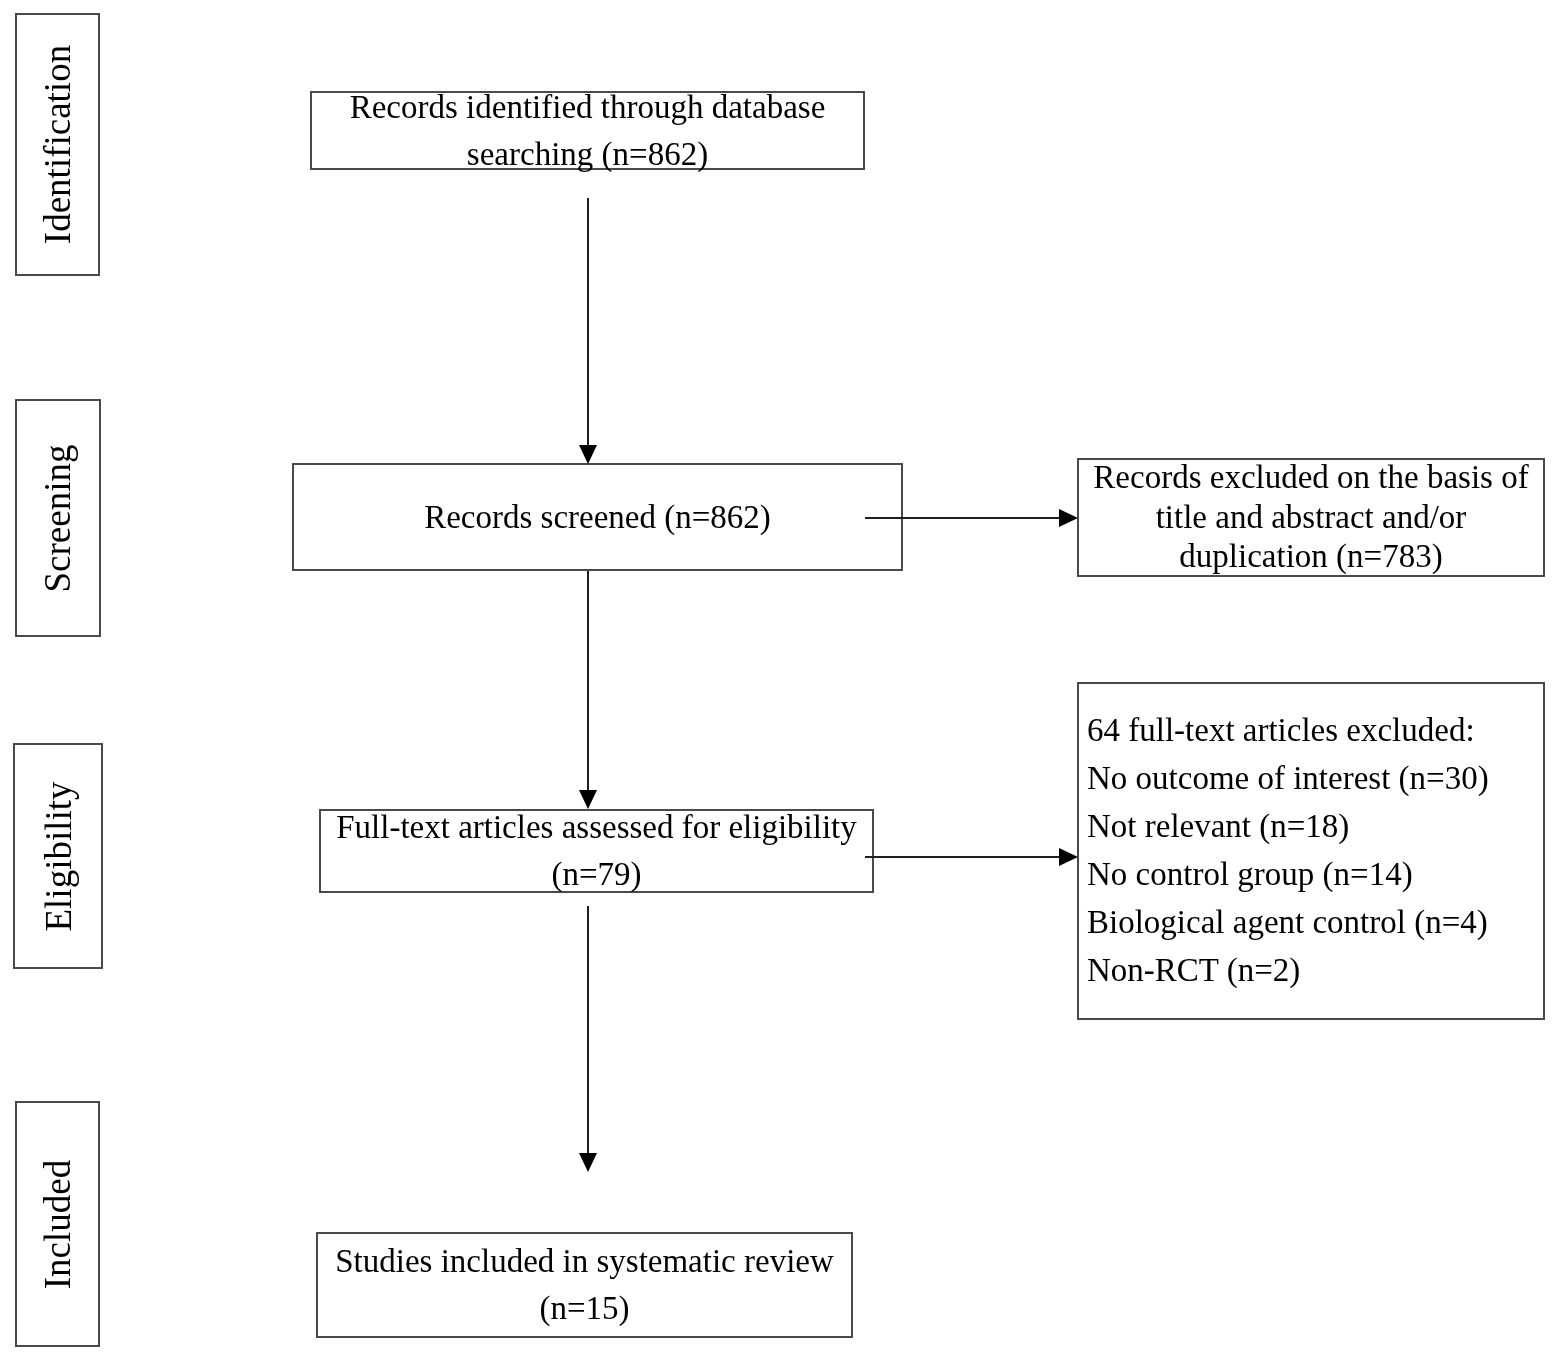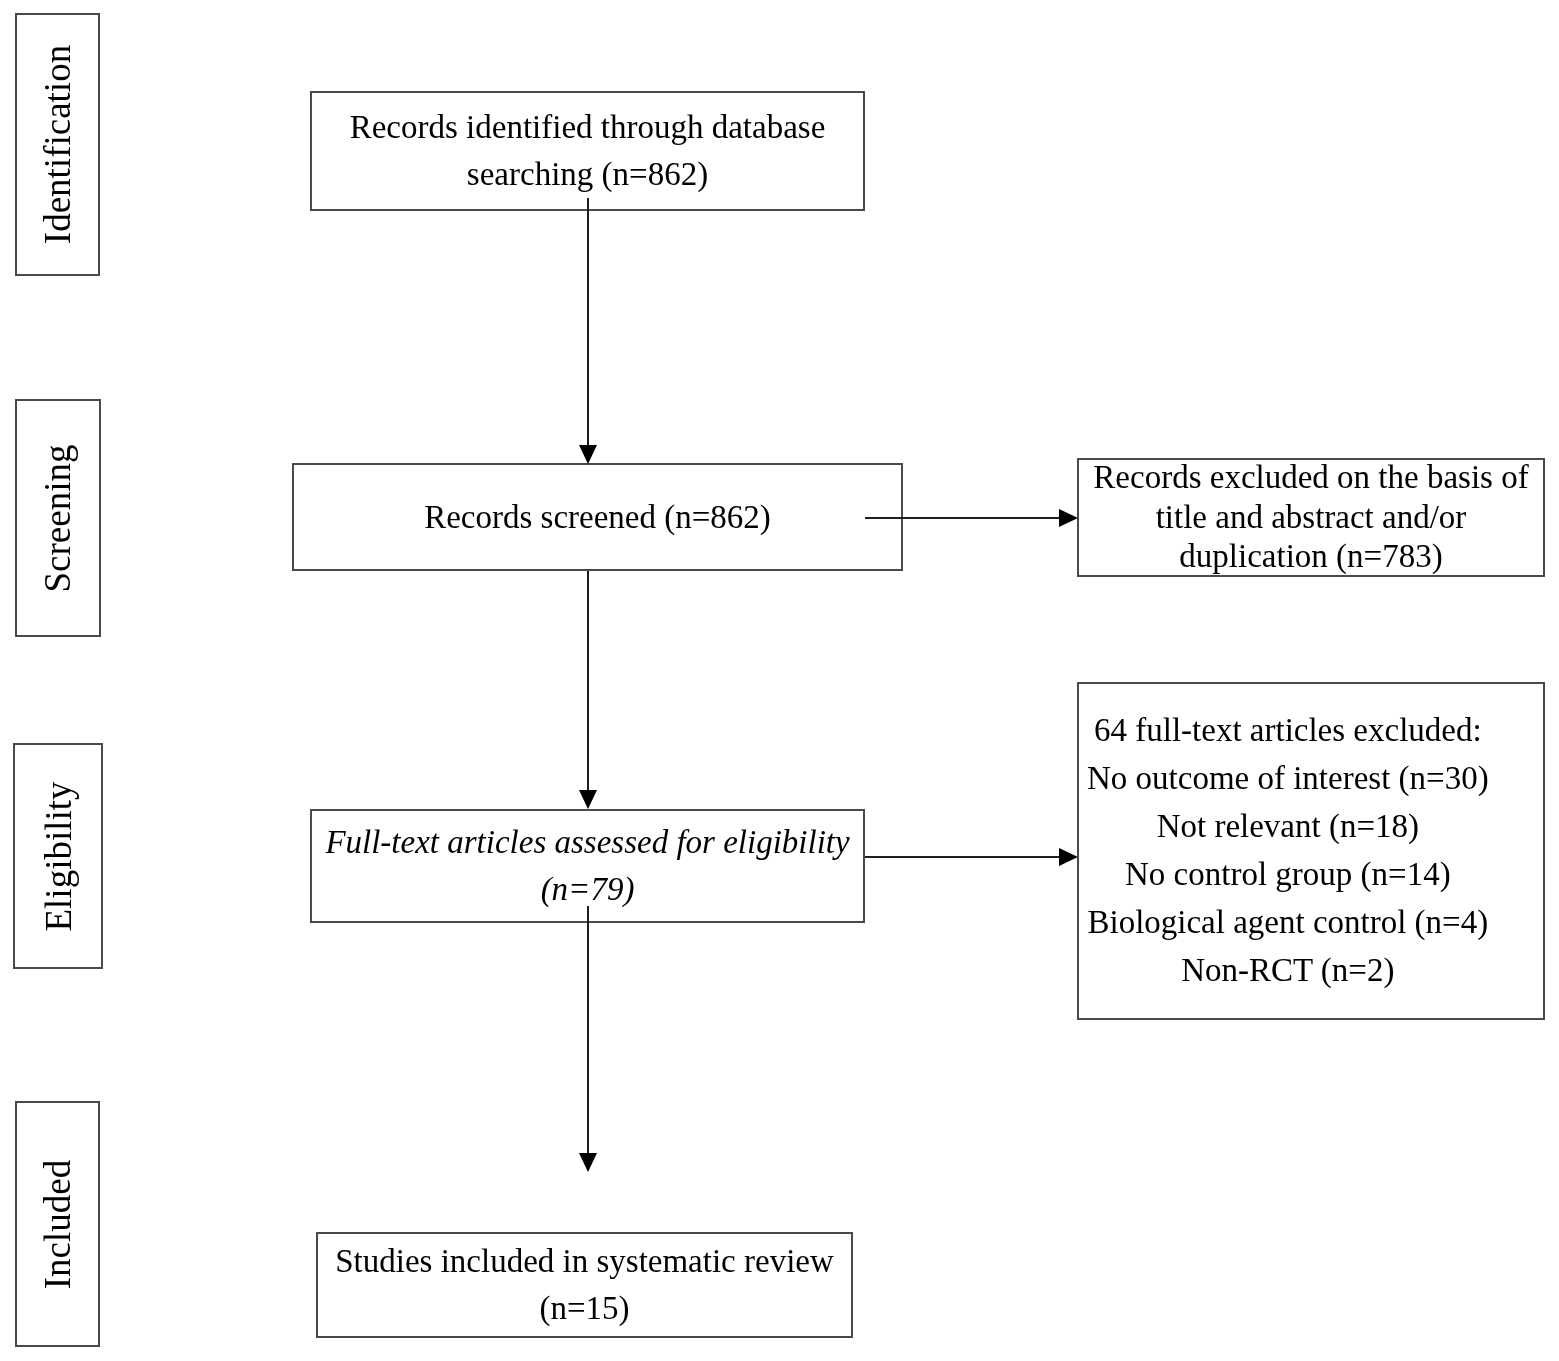--- a/index.html
+++ b/index.html
@@ -75,27 +75,27 @@
     border-top: 9px solid transparent;
     border-bottom: 9px solid transparent;
     border-left: 19px solid var(--arrowhead, #000000);
   }
   
   #stage-identification { left: 15px;  top: 13px;   width: 85px;  height: 263px; }
   #stage-screening      { left: 15px;  top: 399px;  width: 86px;  height: 238px; }
   #stage-eligibility    { left: 13px;  top: 743px;  width: 90px;  height: 226px; }
   #stage-included       { left: 15px;  top: 1101px; width: 85px;  height: 246px; }
 
-  #flow-1 { left: 310px; top: 91px;   width: 555px; height: 120px; }
+  #flow-1 { left: 310px; top: 91px;   width: 555px; height: 79px; }
   #flow-2 { left: 292px; top: 463px;  width: 611px; height: 108px; }
-  #flow-3 { left: 310px; top: 809px;  width: 555px; height: 114px; font-style: italic;  }
+  #flow-3 { left: 319px; top: 809px;  width: 555px; height: 84px;  }
   #flow-4 { left: 316px; top: 1232px; width: 537px; height: 106px; }
 
   #excl-1 { left: 1077px; top: 458px; width: 468px; height: 119px; text-align: center; }
-  #excl-2 { left: 1077px; top: 682px; width: 468px; height: 338px; text-align: center; }
+  #excl-2 { left: 1077px; top: 682px; width: 468px; height: 338px; }
 
   #v1-line { left: 587px; top: 198px;  height: 248px; }
   #v1-head { left: 579px; top: 445px; }
   #v2-line { left: 587px; top: 571px;  height: 220px; }
   #v2-head { left: 579px; top: 790px; }
   #v3-line { left: 587px; top: 906px;  height: 248px; }
   #v3-head { left: 579px; top: 1153px; }
 
   #h1-line { left: 865px; top: 517px; width: 196px; }
   #h1-head { left: 1059px; top: 509px; }

